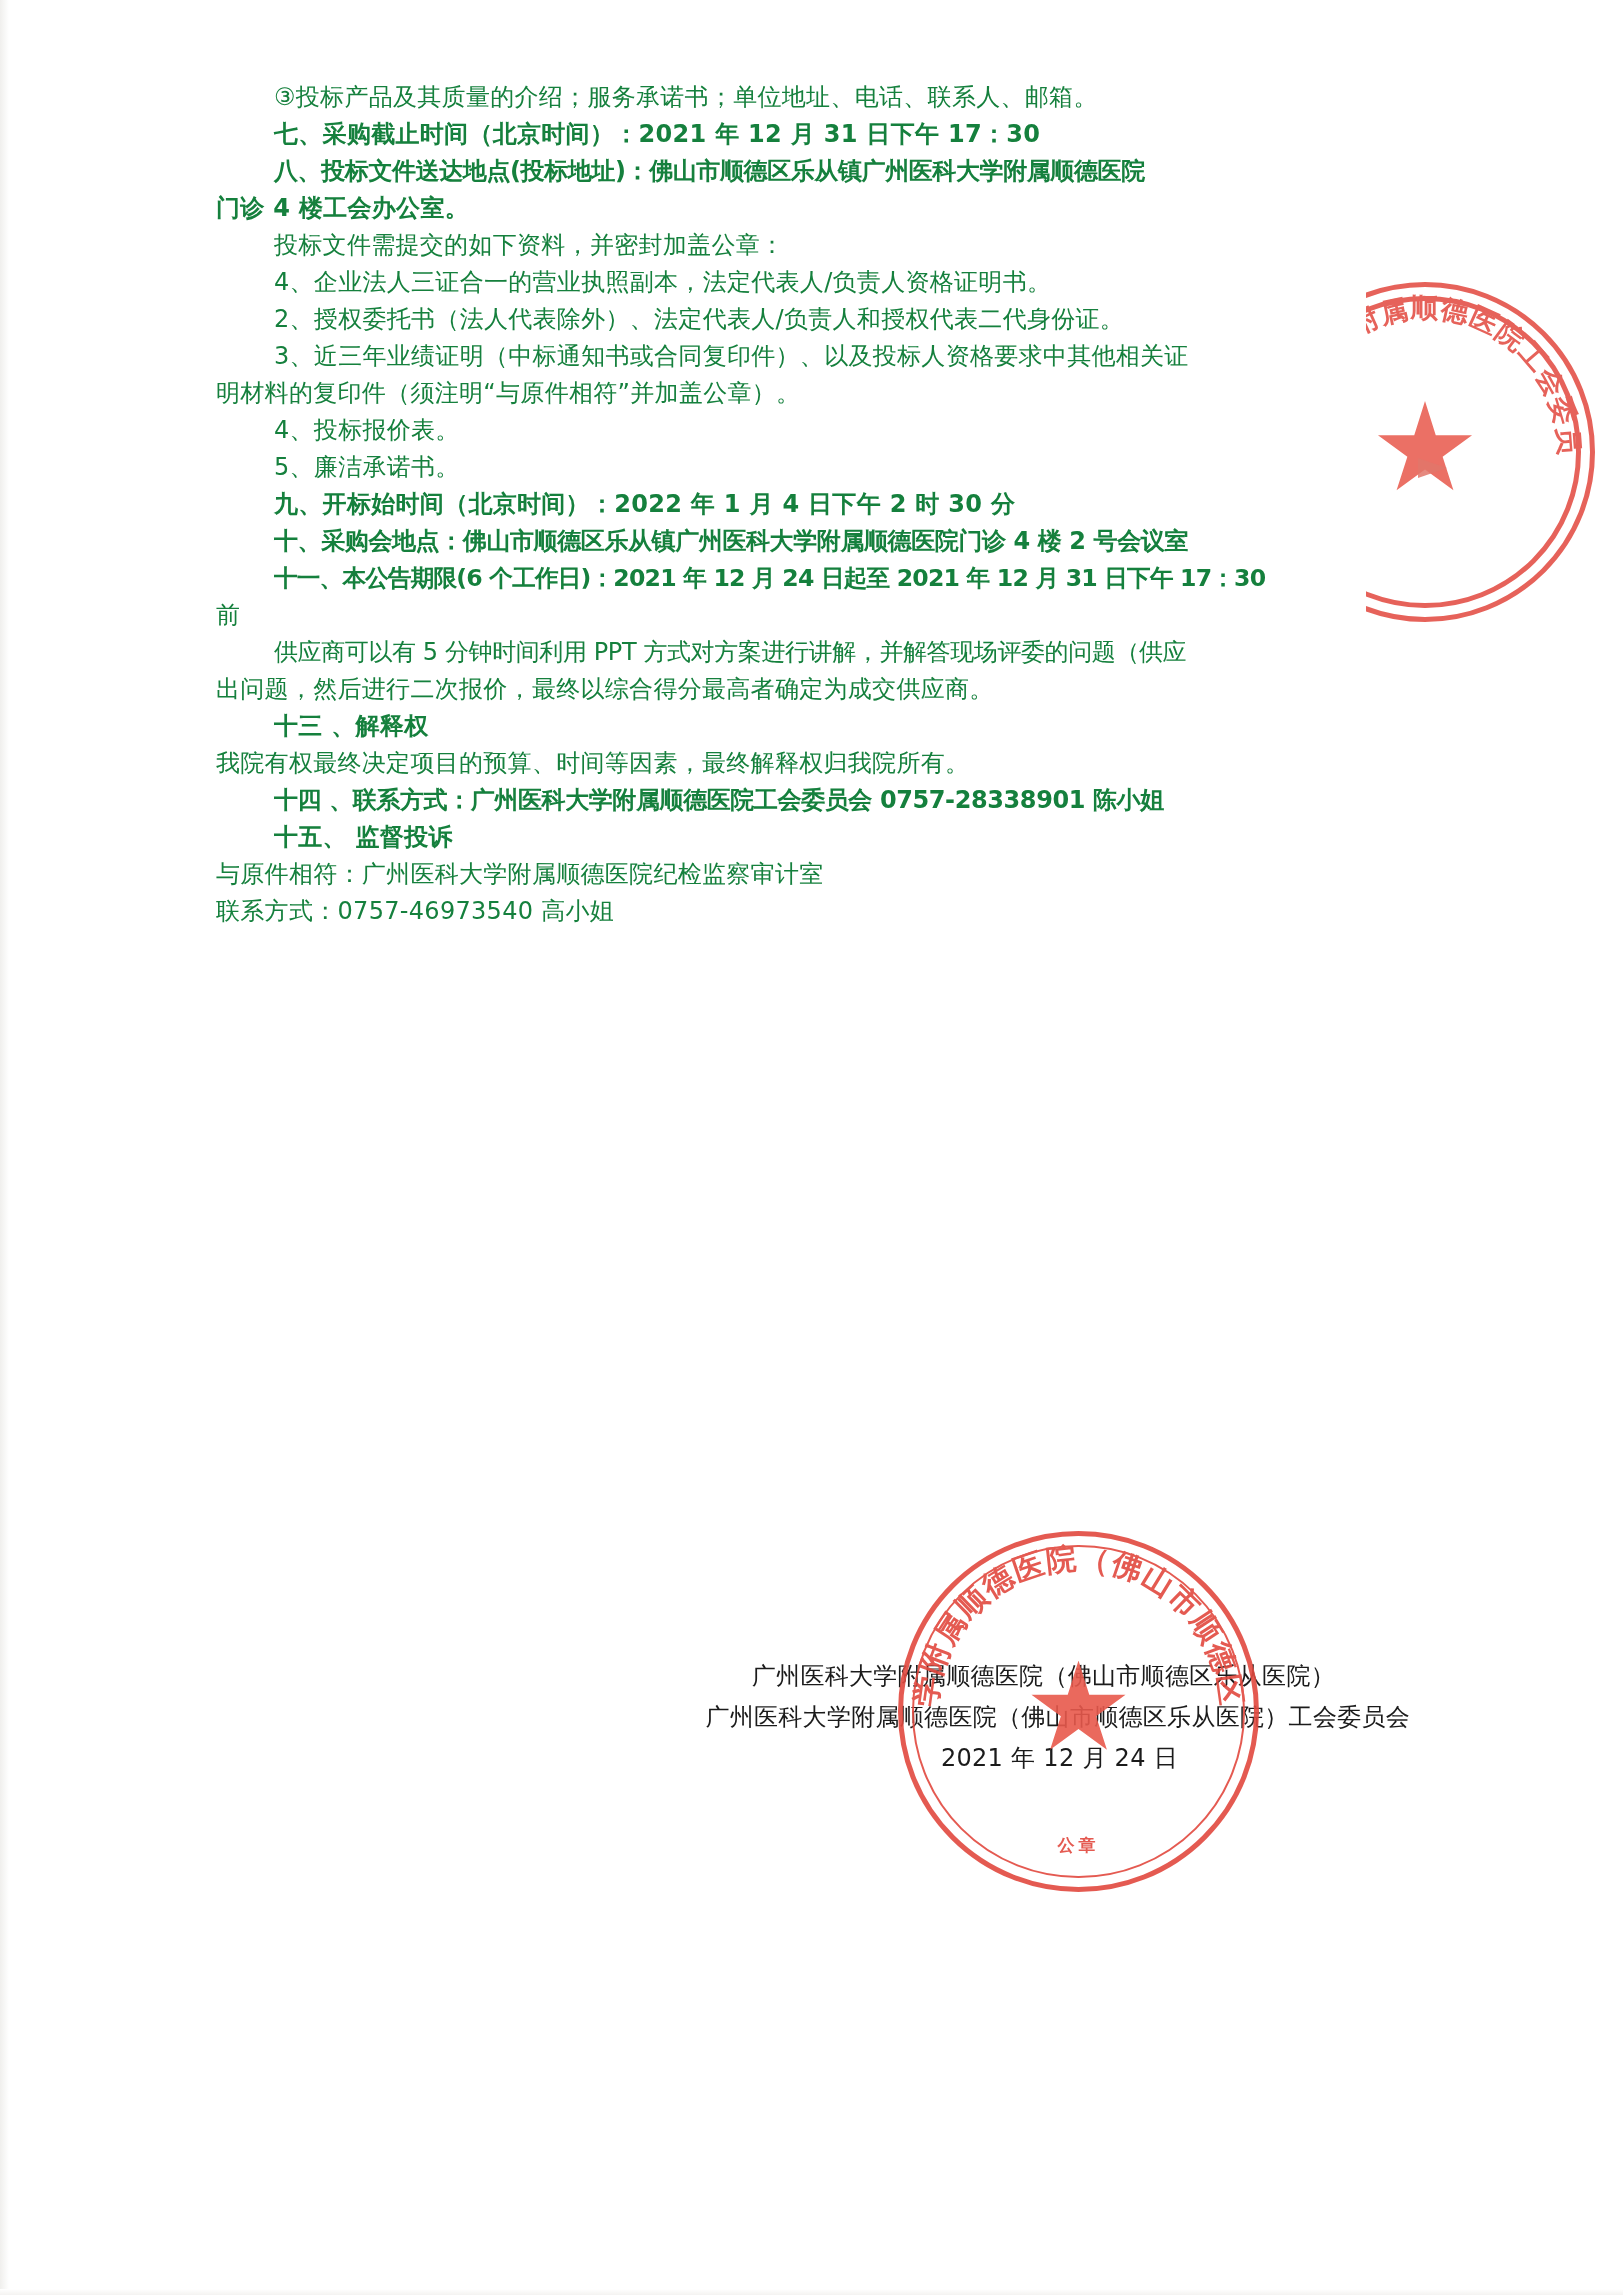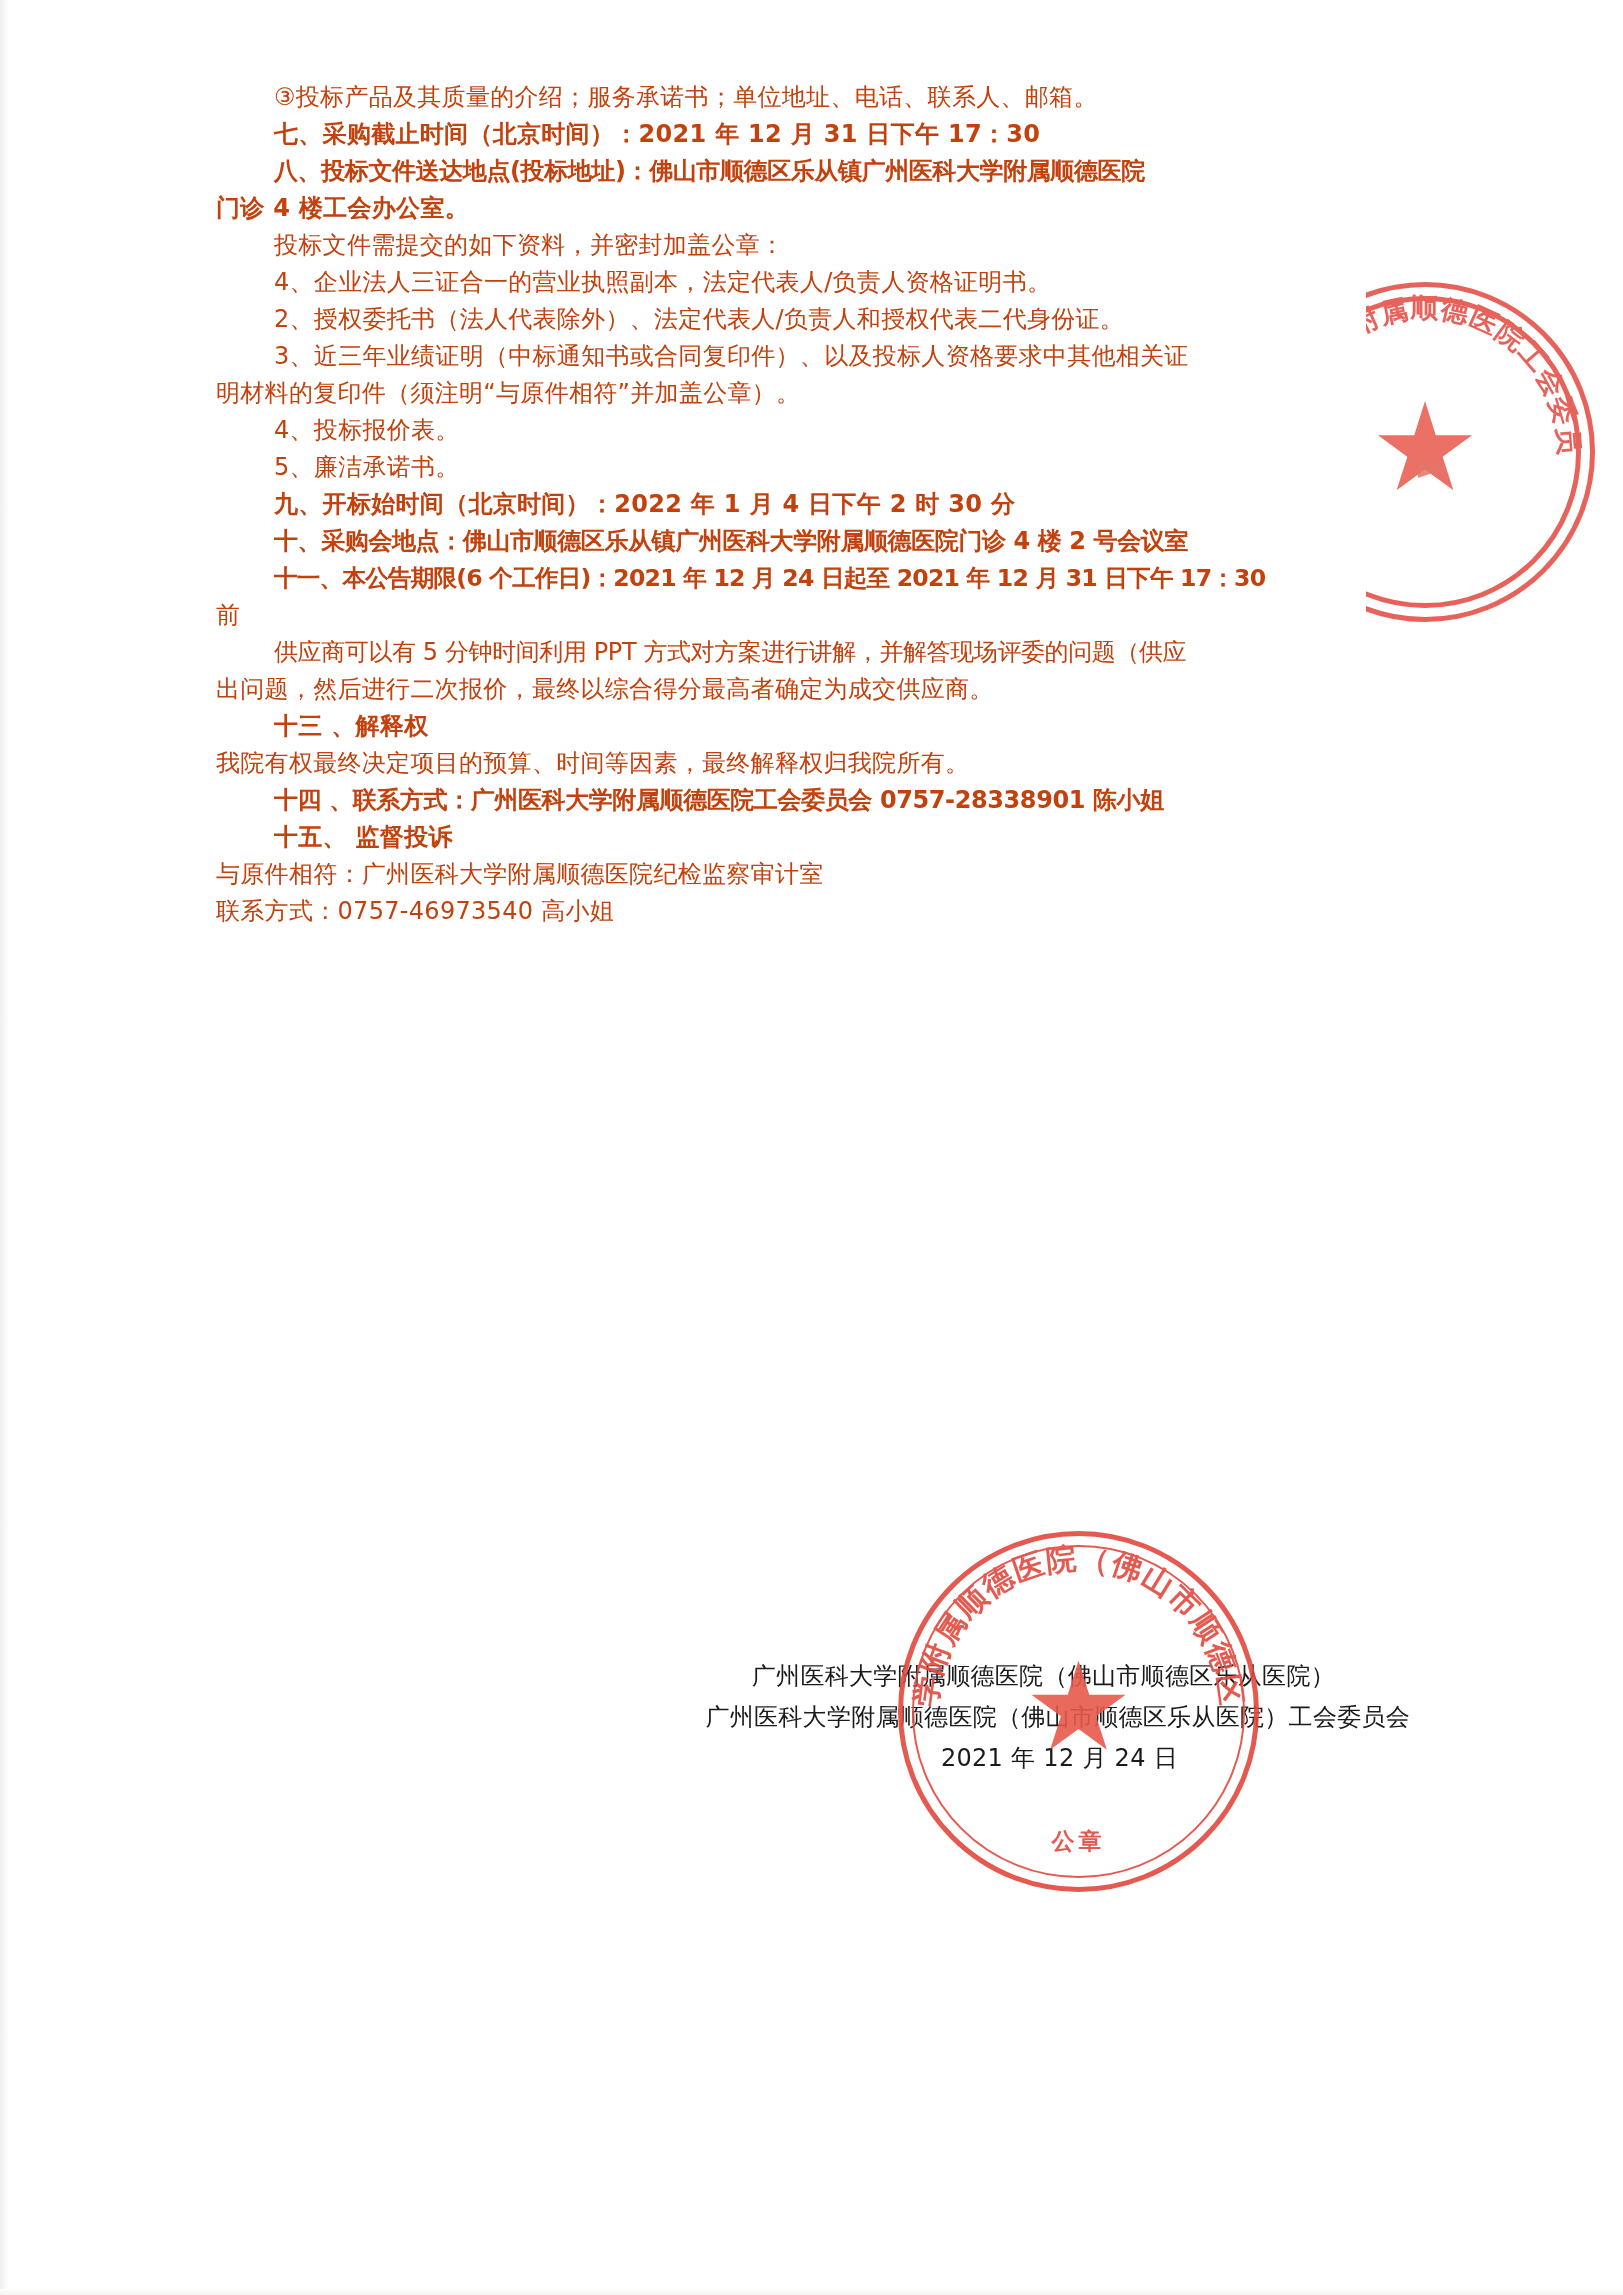--- a/index.html
+++ b/index.html
@@ -27,21 +27,21 @@
 
   
   .doc{
     position:absolute;
     left:216px;
     top:79px;
     width:1198px;
   }
   .ln{
     position:relative;
-    color:#c2410c;
+    color:#15803d;
     font-size:24px;
     line-height:37px;
     height:37px;
     white-space:nowrap;
     letter-spacing:0.3px;
     font-family:"DejaVu Sans","Liberation Sans",sans-serif;
   }
   .ln.ind{padding-left:58px;}      
   .ln.flush{padding-left:0;}       
   .ln.b{font-weight:700;}
@@ -101,21 +101,21 @@
     font-size:46px;
     font-family:"DejaVu Sans","Liberation Sans",sans-serif;
     font-weight:700;
     letter-spacing:2px;
   }
   .seal-sub{
     position:absolute;
     left:50%;bottom:35px;
     transform:translateX(-50%);
     color:#e2493f;
-    font-size:23px;
+    font-size:17px;
     font-weight:700;
     white-space:nowrap;
     letter-spacing:3.9px;
   }
 
   
   #seal-bottom{
     left:898px;top:1531px;width:361px;height:361px;
   }
   

